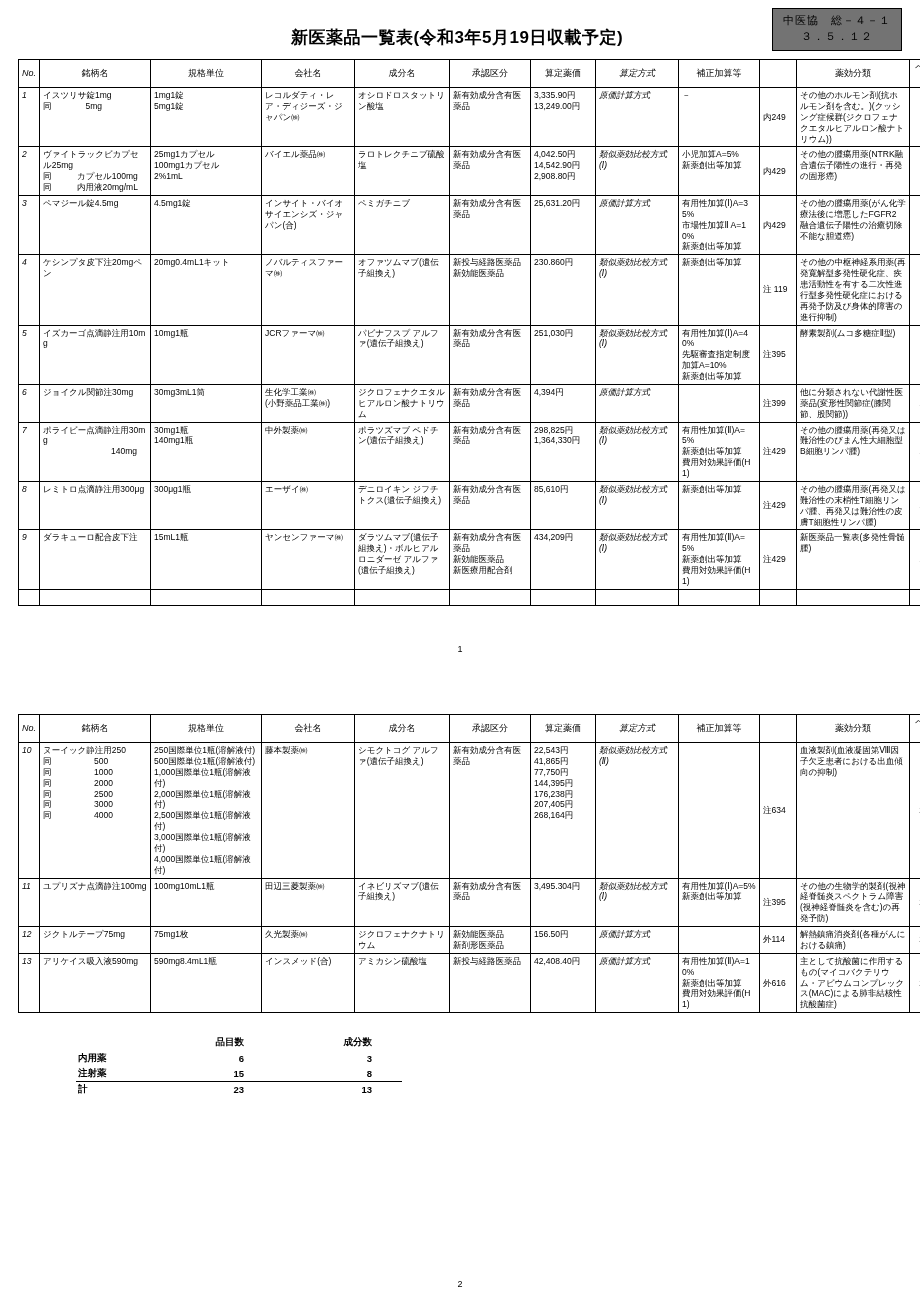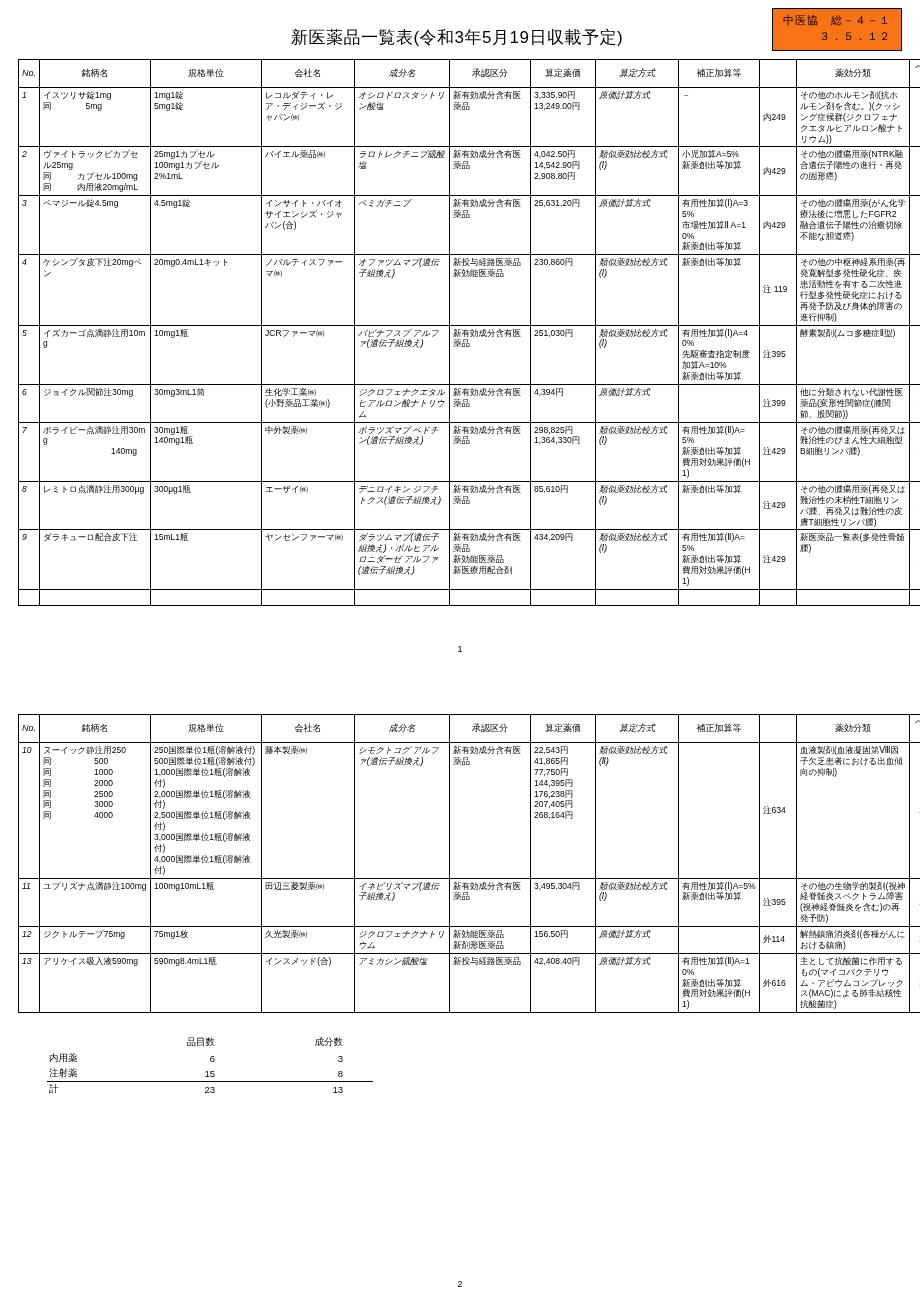--- a/index.html
+++ b/index.html
@@ -15,35 +15,35 @@
     width:920px;
     box-sizing:border-box;
     padding:14px 18px 10px 18px;
   }
   .page1{height:700px;}
   .page2{height:601px;}
 
   .doc-title{
     text-align:center;
     font-size:17px;
-    font-weight:normal;
+    font-weight:bold;
     letter-spacing:0.5px;
     margin:12px 6px 10px 0;
   }
   .stamp{
     position:absolute;
     right:18px;
     top:8px;
     border:1px solid #000;
     padding:4px 10px 5px 10px;
     font-size:11px;
     line-height:1.45;
-    text-align:right;
+    text-align:center;
     letter-spacing:1px;
-    background:#f97316;
+    background:#737373;
   }
   .stamp div{white-space:pre;}
 
   table.main{
     border-collapse:collapse;
     width:884px;
     table-layout:fixed;
     font-size:8.5px;
     line-height:1.28;
   }
@@ -59,40 +59,41 @@
     vertical-align:middle;
     font-weight:normal;
     font-size:9px;
     height:16px;
     padding:2px 1px;
   }
   .c-no{width:18px;text-align:left;font-style:italic;}
   .c-name{width:108px;}
   .c-spec{width:108px;}
   .c-company{width:90px;}
-  .c-ingredient{width:92px;font-style:italic;}
+  .c-ingredient{width:92px;}
   .c-approval{width:78px;}
   .c-price{width:62px;text-align:right;}
   .c-method{width:80px;font-style:italic;}
   .c-adjust{width:78px;}
   .c-efcode{width:34px;vertical-align:middle !important;}
   .c-efficacy{width:110px;}
   .c-page{width:26px;text-align:center;vertical-align:middle !important;}
 
   .nowrap-pre{white-space:pre-line;}
   .price-cell{white-space:pre-line;text-align:left;}
   .blank-row td{height:11px;border-left:1px solid #000;border-right:1px solid #000;border-top:none;border-bottom:none;}
   .p1-num{position:absolute;left:0;right:0;bottom:46px;text-align:center;font-size:9px;}
   .p2-num{position:absolute;left:0;right:0;bottom:12px;text-align:center;font-size:9px;}
 
   
   .summary{
-    margin:22px 0 0 29px;
+    margin:22px 0 0 58px;
     font-size:9.5px;
     border-collapse:collapse;
+    font-weight:bold;
   }
   .summary td{
     padding:1px 6px 1px 2px;
     white-space:nowrap;
   }
   .summary td.lbl{width:66px;}
   .summary td.num{width:92px;text-align:right;padding-right:34px;}
   .summary td.num2{width:92px;text-align:right;padding-right:30px;}
   .summary tr.head td{padding-bottom:2px;text-align:right;}
   .summary tr.head td.lbl{text-align:left;}

